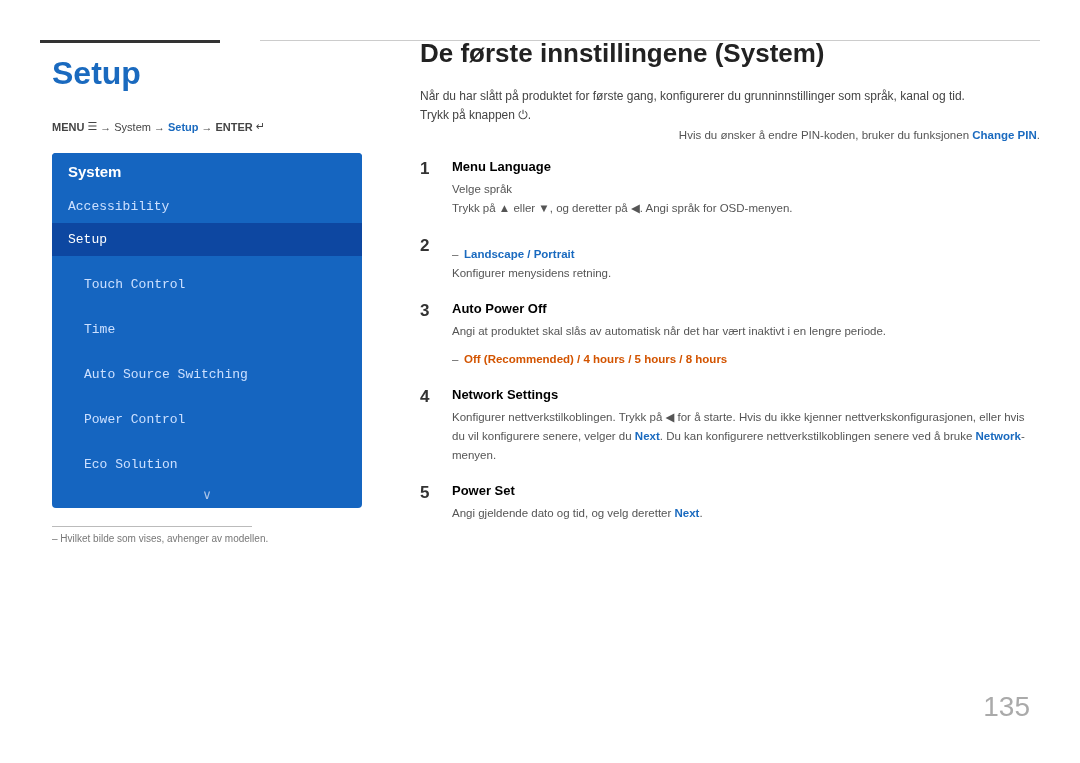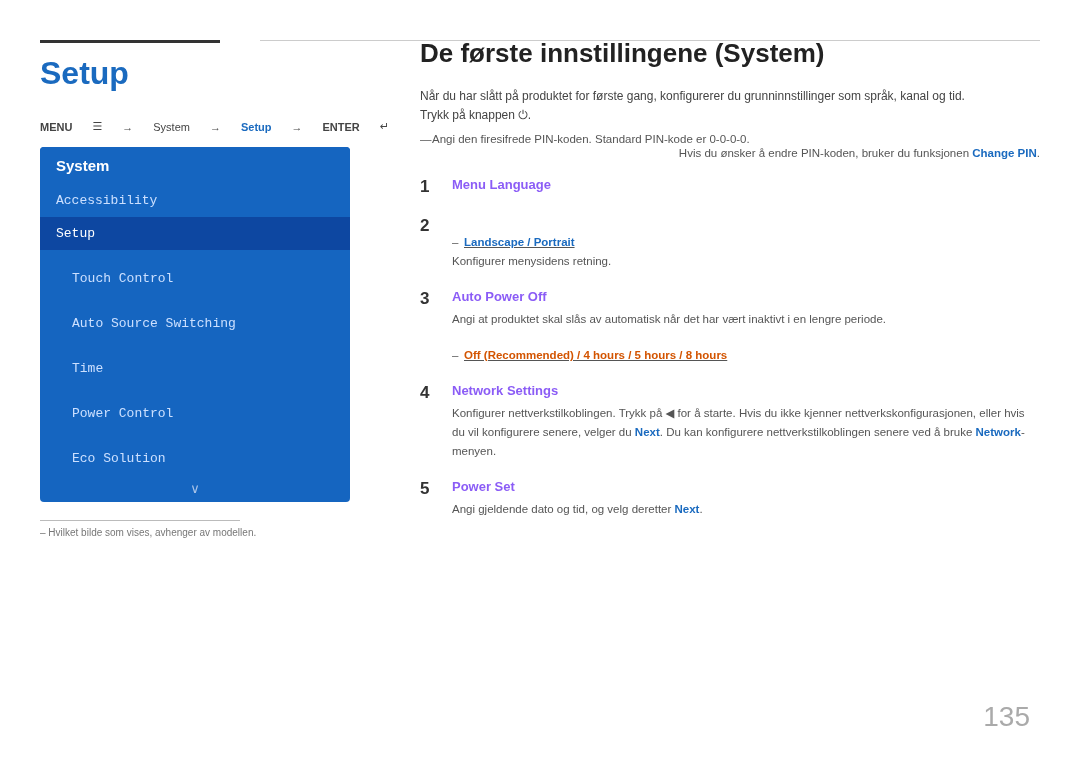--- a/index.html
+++ b/index.html
@@ -27,38 +27,38 @@
       left: 260px;
       right: 40px;
       height: 1px;
       background: #ccc;
     }
 
     
     .left-panel {
       position: absolute;
       top: 55px;
-      left: 40px;
+      left: 52px;
       width: 340px;
     }
 
     .setup-title {
       font-size: 32px;
       font-weight: bold;
       color: #1a6abf;
       margin-bottom: 28px;
     }
 
     .menu-path {
       font-size: 11px;
       color: #444;
-      margin-bottom: 14px;
+      margin-bottom: 20px;
       display: flex;
       align-items: center;
-      gap: 20px;
+      gap: 3px;
     }
     .menu-path .menu-bold {
       font-weight: bold;
     }
     .menu-path .menu-link {
       color: #1a6abf;
       font-weight: bold;
     }
 
     
@@ -169,52 +169,51 @@
       font-weight: bold;
       color: #333;
       min-width: 18px;
     }
     .section-content {
       flex: 1;
     }
     .section-heading {
       font-size: 13px;
       font-weight: bold;
-      color: #8b5cf6;
+      color: #000000;
       margin-bottom: 6px;
     }
     .section-body {
       font-size: 11.5px;
       color: #555;
       line-height: 1.65;
     }
     .sub-item {
       padding-left: 12px;
       position: relative;
-      margin-top: 17px;
-      text-decoration: underline;
+      margin-top: 9px;
     }
     .sub-item::before {
       content: '–';
       position: absolute;
       left: 0;
     }
     .highlight-text {
       color: #d35400;
       font-weight: bold;
     }
     .highlight-blue {
       color: #1a6abf;
       font-weight: bold;
     }
 
     
     .page-number {
       position: absolute;
-      bottom: 30px;
+      bottom: 40px;
       right: 50px;
       font-size: 28px;
       color: #aaa;
       font-weight: 300;
     }
   </style>
 </head>
 <body>
 
 <div class="top-border-left"></div>
@@ -233,50 +232,51 @@
     <span>→</span>
     <span class="menu-bold">ENTER</span>
     <span>↵</span>
   </div>
 
   <div class="system-menu">
     <div class="system-menu-header">System</div>
     <div class="menu-item">Accessibility</div>
     <div class="menu-item active">Setup</div>
     <div class="menu-item indent">Touch Control</div>
+    <div class="menu-item indent">Time</div>
     <div class="menu-item indent">Auto Source Switching</div>
-    <div class="menu-item indent">Time</div>
     <div class="menu-item indent">Power Control</div>
     <div class="menu-item indent">Eco Solution</div>
     <div class="menu-chevron">∨</div>
   </div>
 
   <div class="menu-footer-line"></div>
   <div class="menu-footer-note">– Hvilket bilde som vises, avhenger av modellen.</div>
 </div>
 
 <div class="right-panel">
   <div class="page-title">De første innstillingene (System)</div>
 
   <div class="intro-text">
     Når du har slått på produktet for første gang, konfigurerer du grunninnstillinger som språk, kanal og tid.<br>
     Trykk på knappen ⏻.
   </div>
 
-  <div class="pin-note">
-    Angi den firesifrede PIN-koden. Standard PIN-kode er 0-0-0-0.
-  </div>
   <div class="pin-note2">
     Hvis du ønsker å endre PIN-koden, bruker du funksjonen <span class="link-blue">Change PIN</span>.
   </div>
 
   <div class="section">
     <div class="section-number">1</div>
     <div class="section-content">
       <div class="section-heading">Menu Language</div>
+      <div class="section-body">
+        Velge språk<br>
+        Trykk på ▲ eller ▼, og deretter på ◀. Angi språk for OSD-menyen.
+      </div>
     </div>
   </div>
 
   <div class="section">
     <div class="section-number">2</div>
     <div class="section-content">
       <div class="section-body">
         <div class="sub-item">
           <span class="highlight-blue">Landscape / Portrait</span>
         </div>

